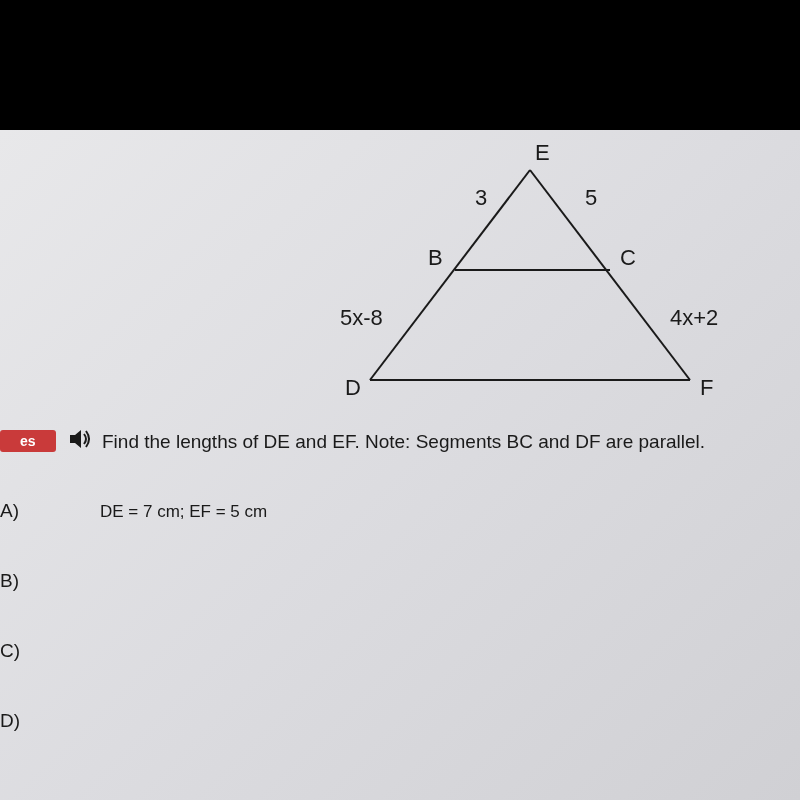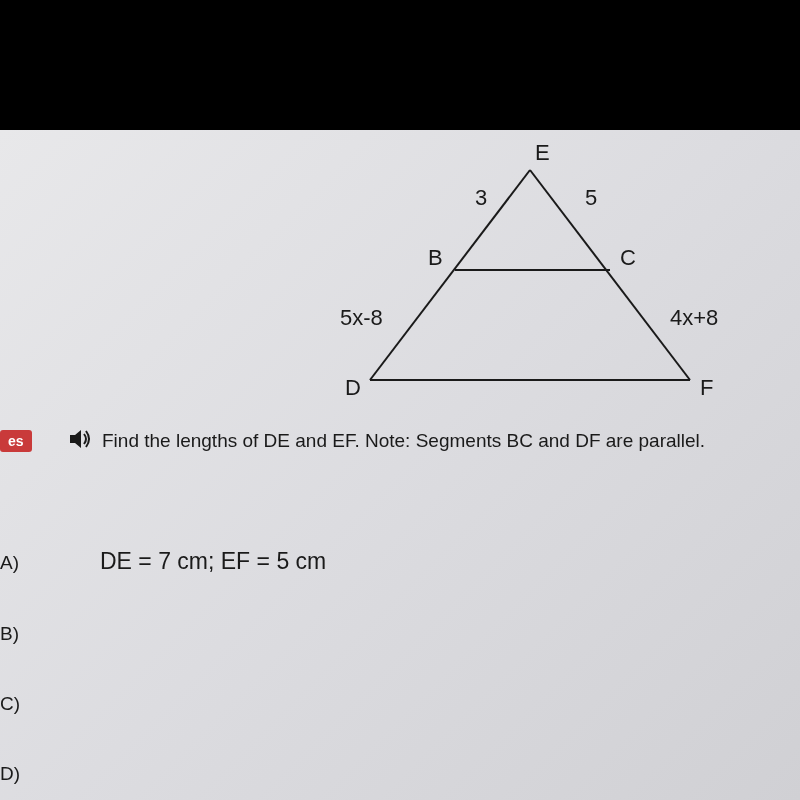--- a/index.html
+++ b/index.html
@@ -34,30 +34,31 @@
       font-size: 22px;
       color: #1a1a1a;
       font-weight: 500;
     }
     .es-badge {
       position: absolute;
       top: 300px;
       left: 0px;
       background: #c93a3a;
       color: white;
-      padding: 3px 8px;
+      padding: 3px 20px;
       font-size: 14px;
       font-weight: bold;
       border-radius: 3px;
     }
     .question-row {
       position: absolute;
       top: 300px;
       left: 70px;
       display: flex;
+      align-items: center;
       gap: 10px;
     }
     .speaker-icon {
       font-size: 18px;
       color: #1a1a1a;
     }
     .question-text {
       font-size: 19px;
       color: #1a1a1a;
     }
@@ -71,23 +72,22 @@
       display: flex;
       margin-bottom: 48px;
       align-items: baseline;
     }
     .option-letter {
       font-size: 19px;
       color: #1a1a1a;
       width: 100px;
     }
     .option-text {
-      font-size: 23px;
+      font-size: 17px;
       color: #1a1a1a;
-      margin-top: 48px;
     }
     svg line {
       stroke: #1a1a1a;
       stroke-width: 2;
     }
   </style>
 </head>
 <body>
 
 <div class="black-bar"></div>
@@ -102,21 +102,21 @@
       <line x1="90" y1="240" x2="410" y2="240"></line>
 
       <line x1="175" y1="130" x2="330" y2="130"></line>
     </svg>
     <span class="diagram-label" style="top:0px; left:255px;">E</span>
     <span class="diagram-label" style="top:45px; left:195px;">3</span>
     <span class="diagram-label" style="top:45px; left:305px;">5</span>
     <span class="diagram-label" style="top:105px; left:148px;">B</span>
     <span class="diagram-label" style="top:105px; left:340px;">C</span>
     <span class="diagram-label" style="top:165px; left:60px;">5x-8</span>
-    <span class="diagram-label" style="top:165px; left:390px;">4x+8</span>
+    <span class="diagram-label" style="top:165px; left:390px;">4x+2</span>
     <span class="diagram-label" style="top:235px; left:65px;">D</span>
     <span class="diagram-label" style="top:235px; left:420px;">F</span>
   </div>
 
   <div class="es-badge">es</div>
 
   <div class="question-row">
     <span class="speaker-icon">
       <svg width="22" height="18" viewBox="0 0 22 18">
         <polygon points="0,5 5,5 11,0 11,18 5,13 0,13" fill="#1a1a1a"></polygon>

